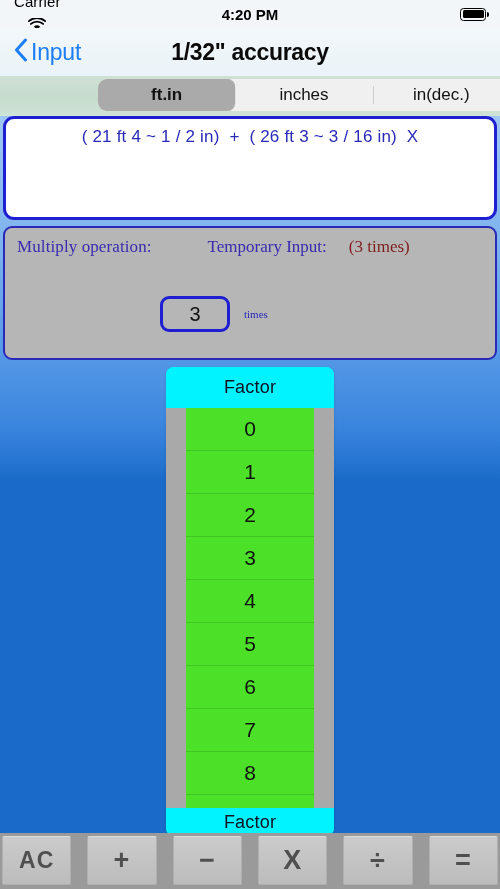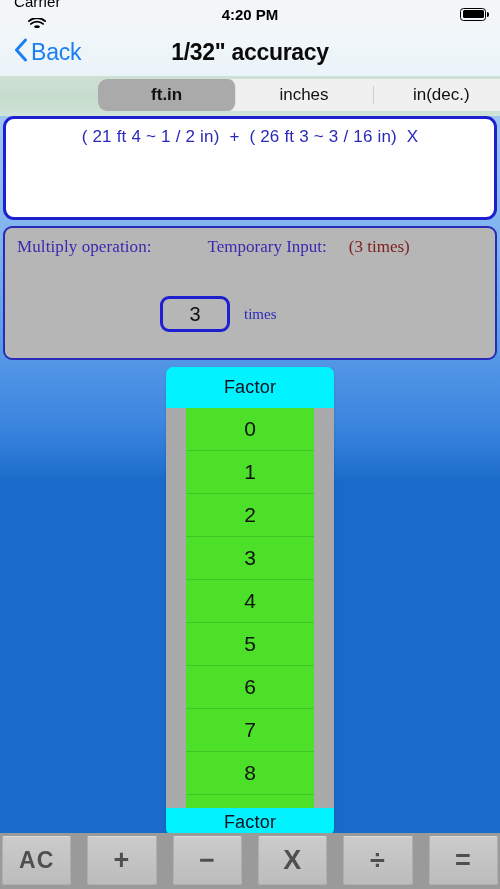--- a/index.html
+++ b/index.html
@@ -248,21 +248,21 @@
     justify-content: center;
     background: transparent;
     cursor: text;
   }
   .op-input-value {
     font-size: 20px;
     color: #111;
   }
   .op-times-label {
     font-family: "Liberation Serif", serif;
-    font-size: 15px;
+    font-size: 11px;
     color: #2a2ab8;
   }
 
   
   .picker {
     position: absolute;
     left: 166px;
     top: 367px;
     width: 168px;
     height: 469px;
@@ -378,21 +378,21 @@
     </div>
   </div>
 
   <div class="nav-bar">
     <div class="back-button">
       <span class="back-chevron">
         <svg width="14" height="24" viewBox="0 0 14 24">
           <path d="M11.5 2 L2.5 12 L11.5 22" stroke="#1b7ef4" stroke-width="3" fill="none" stroke-linecap="round" stroke-linejoin="round"></path>
         </svg>
       </span>
-      <span class="back-label">Back</span>
+      <span class="back-label">Input</span>
     </div>
     <div class="nav-title">1/32" accuracy</div>
   </div>
 
   <div class="seg-strip">
     <div class="segmented">
       <div class="seg-item selected">
         <span>ft.in</span>
       </div>
       <div class="seg-item">

